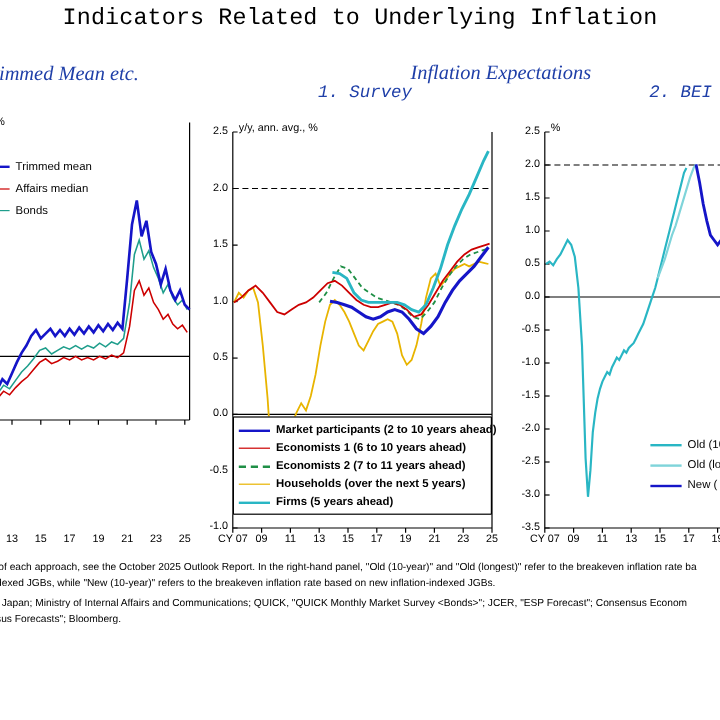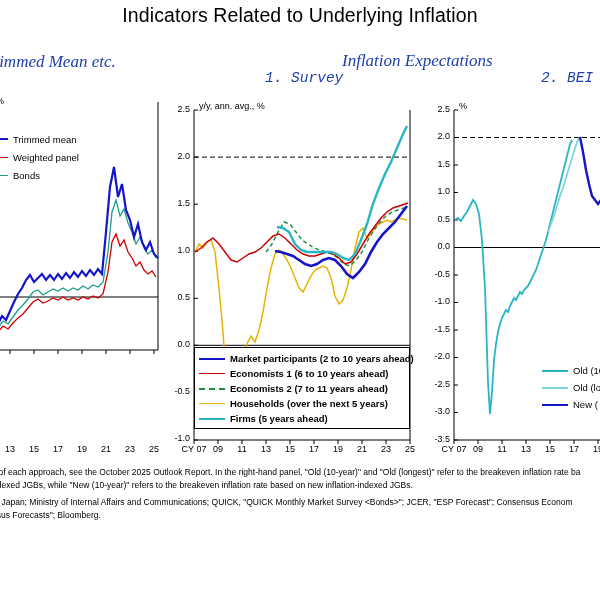--- a/index.html
+++ b/index.html
@@ -8,21 +8,21 @@
     background:#ffffff;
     font-family:"Liberation Serif", serif;
     color:#000;
     overflow:hidden;
     position:relative;
   }
   .slide{position:absolute;left:0;top:0;width:600px;height:600px;}
 
   .main-title{
     position:absolute;left:0;top:4px;width:600px;text-align:center;
-    font-size:19.5px;font-family:Liberation Sans, sans-serif;color:#000;
+    font-size:19.5px;font-family:Liberation Mono, monospace;color:#000;
     letter-spacing:0.1px;
   }
 
   .panel-title{
     position:absolute;
     font-style:italic;
     color:#1f3fa8;
     font-family:"Liberation Serif", serif;
   }
   .sub-title{
@@ -118,21 +118,21 @@
 
   <div class="axis-unit" style="left:-4px;top:96px;">%</div>
 
   <div style="position:absolute;left:-18px;top:130px;">
     <div class="legend-row" style="height:18px;">
       <span class="legend-swatch" style="border-top-color:#1515c8;border-top-width:2.2px;"></span>
       <span class="legend-label">Trimmed mean</span>
     </div>
     <div class="legend-row" style="height:18px;">
       <span class="legend-swatch" style="border-top-color:#cc0000;border-top-width:1.5px;"></span>
-      <span class="legend-label">Weighted panel</span>
+      <span class="legend-label">Affairs median</span>
     </div>
     <div class="legend-row" style="height:18px;">
       <span class="legend-swatch" style="border-top-color:#1f9e8c;border-top-width:1.5px;"></span>
       <span class="legend-label">Bonds</span>
     </div>
   </div>
 
   <div class="axis-unit" style="left:199px;top:101px;">y/y, ann. avg., %</div>
 
   <div style="position:absolute;left:170px;top:92px;width:250px;height:360px;">

